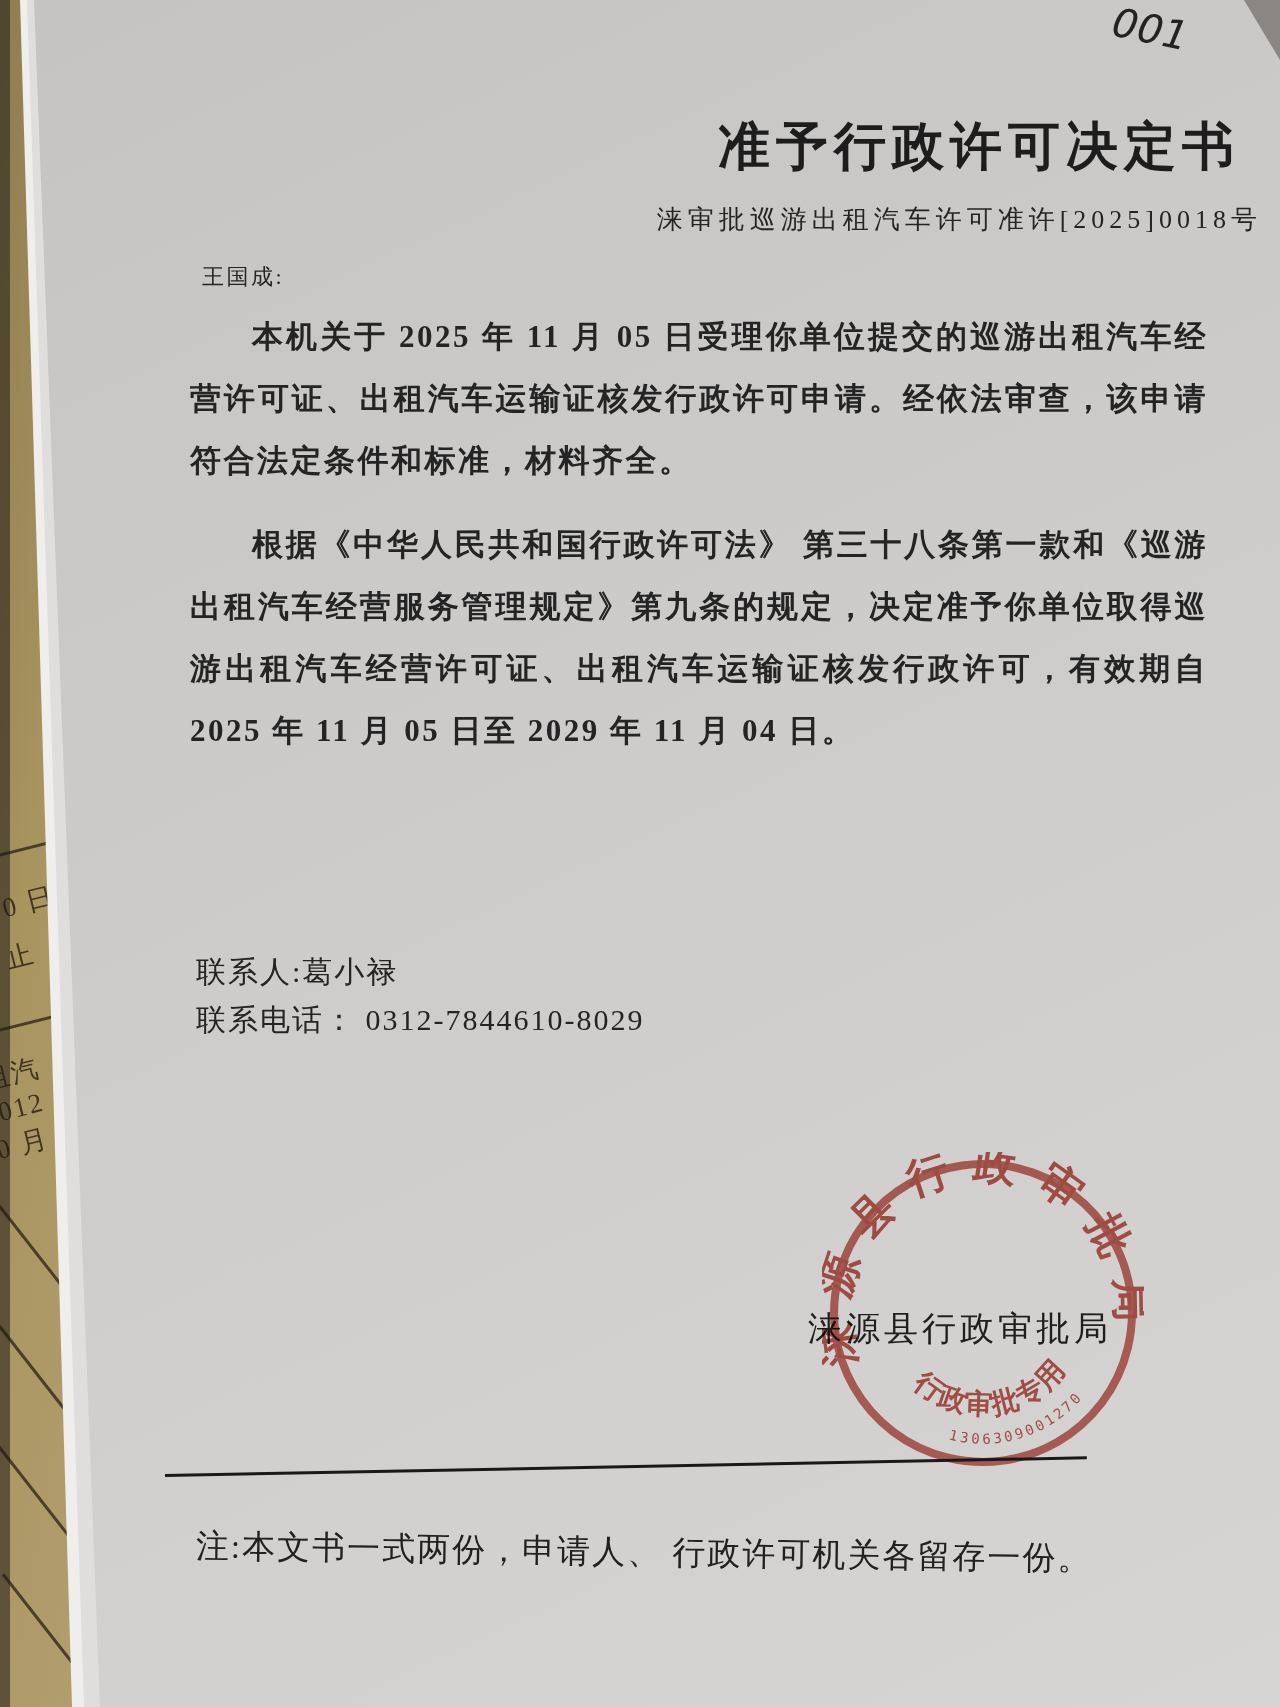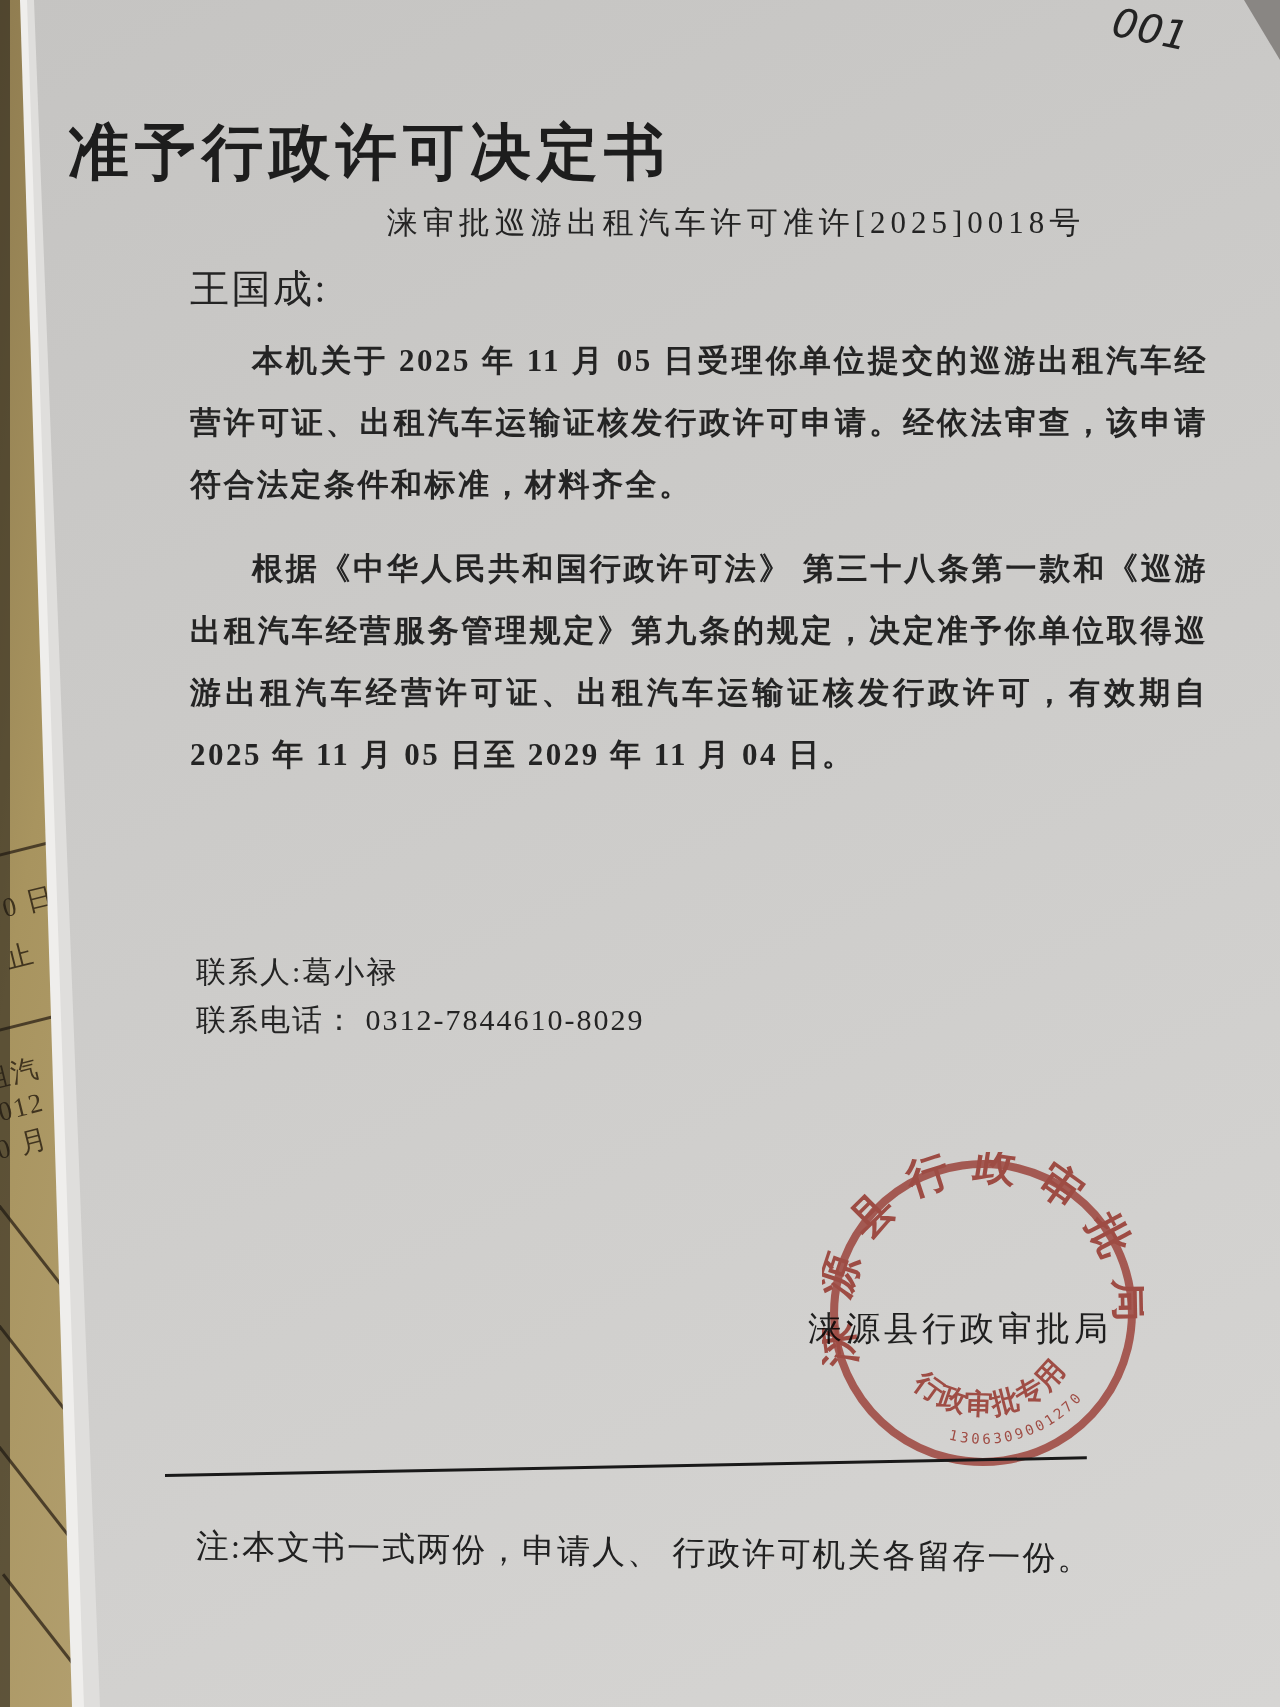--- a/index.html
+++ b/index.html
@@ -33,32 +33,32 @@
   .corner-dark {
     position:absolute; right:0; top:0; width:36px; height:60px;
     clip-path:polygon(100% 0,0 0,100% 100%); background:#6e6a66; opacity:.7;
   }
   .pagenum {
     position:absolute; top:6px; right:92px; color:#232323; font-size:40px;
     font-family:"DejaVu Sans",sans-serif;
     transform:rotate(12deg) skewX(-10deg);
   }
   .title {
-    position:absolute; top:112px; left:68px; right:40px; text-align:left;
-    font-size:61px; font-weight:bold; letter-spacing:6px; color:#1d1d1d;
+    position:absolute; top:112px; left:80px; right:40px; text-align:right;
+    font-size:52px; font-weight:bold; letter-spacing:6px; color:#1d1d1d;
   }
   .docno {
-    position:absolute; top:202px; left:210px; right:18px; text-align:center;
-    font-size:31px; letter-spacing:5px; color:#242424; white-space:nowrap;
+    position:absolute; top:202px; left:210px; right:18px; text-align:right;
+    font-size:26px; letter-spacing:5px; color:#242424; white-space:nowrap;
   }
   .bodytext {
     position:absolute; top:262px; left:190px; right:72px;
     font-size:31px; color:#242424; letter-spacing:2.5px;
   }
-  .addressee { font-size:39px; margin:0 0 10px 0; }
+  .addressee { font-size:22px; margin:0 0 10px 12px; }
   .bodytext p.para {
     margin:0; text-indent:2em; line-height:62px; text-align:justify;font-weight:bold;
   }
   .bodytext p.p1 { margin-top:14px; }
   .bodytext p.p2 { margin-top:22px; }
   .bodytext p.p3 { margin-top:10px; }
   .contact {
     position:absolute; top:944px; left:188px; width:928px;
     font-size:30px; color:#242424; letter-spacing:2px; line-height:40px;
   }

